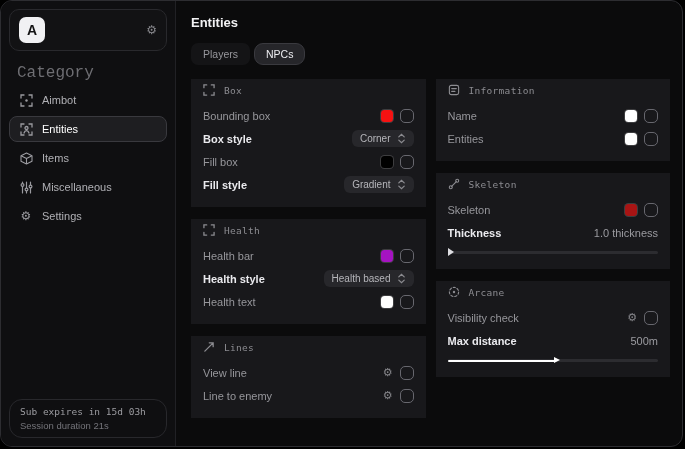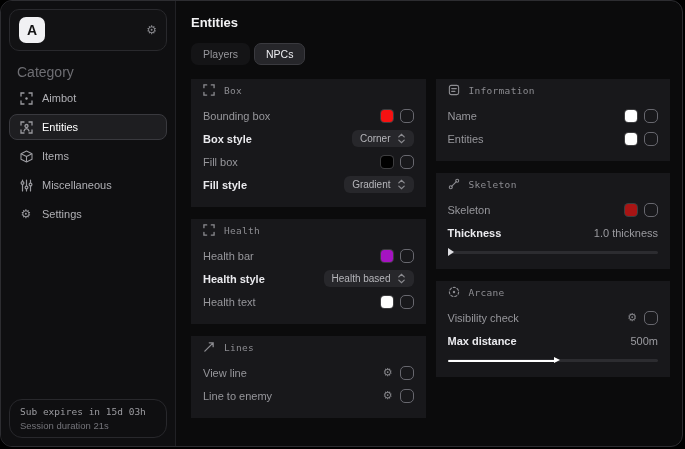--- a/index.html
+++ b/index.html
@@ -10,37 +10,37 @@
   .sidebar{width:175px;min-width:175px;background:#0f0f11;border-right:1px solid #212125;
            display:flex;flex-direction:column;box-sizing:border-box;padding:8px;}
   .logo-card{display:flex;align-items:center;gap:9px;border:1px solid #29292d;border-radius:10px;
              padding:7px 9px;background:#121214;}
   .logo-badge{width:26px;height:26px;background:#f1f1f3;border-radius:7px;color:#141414;
               font-weight:bold;font-size:14px;display:grid;place-items:center;}
   .logo-text{display:flex;flex-direction:column;line-height:1.25;}
   .logo-name{font-size:11px;font-weight:bold;color:#fff;}
   .logo-sub{font-size:9.5px;color:#97979c;}
   .logo-gear{margin-left:auto;color:#85858a;font-size:12px;cursor:pointer;}
-  .category-label{margin:13px 0 5px 8px;font-size:14px;color:#6e6e73;}
+  .category-label{margin:13px 0 5px 8px;font-size:16px;color:#6e6e73;font-family:Liberation Mono, monospace;}
   .nav{display:flex;flex-direction:column;gap:3px;text-align:right;}
   .nav-item{display:flex;align-items:center;gap:9px;padding:5px 9px;border-radius:8px;
             border:1px solid transparent;color:#b0b0b5;font-size:11px;cursor:pointer;}
   .nav-item.active{background:#1e1e21;border-color:#39393e;color:#ffffff;}
   .nav-icon{width:14px;height:14px;display:inline-flex;align-items:center;justify-content:center;
             color:#9a9a9f;font-size:12px;line-height:1;}
   .footer-card{margin-top:auto;border:1px solid #28282c;border-radius:13px;padding:6px 10px;}
   .sub-line1{font-family:"DejaVu Sans Mono",monospace;font-size:9.5px;color:#9c9ca1;white-space:nowrap;}
   .sub-line2{font-size:9.5px;color:#74747a;margin-top:3px;}
   
   .main{flex:1;padding:12px 12px 10px 15px;box-sizing:border-box;overflow:hidden;}
   .page-title{font-size:13px;font-weight:bold;color:#f2f2f4;margin:2px 0 13px;}
   .tabs{display:flex;gap:4px;}
   .tab{padding:4px 11px;border-radius:7px;font-size:10.5px;color:#97979c;background:#141416;
        border:1px solid transparent;cursor:pointer;}
-  .tab.active{background:#26262a;border-color:#3a3a3f;color:#ededf1;}
+  .tab.active{background:#26262a;border-color:#3a3a3f;color:#ededf1;border-radius:9px;}
   .columns{display:flex;gap:10px;margin-top:14px;}
   .col{width:238px;display:flex;flex-direction:column;gap:12px;box-sizing:border-box;}
   .card{background:#18181b;border-radius:0;padding:5px 12px 11px;}
   .card-header{display:flex;align-items:center;gap:8px;font-family:"DejaVu Sans Mono",monospace;
                font-size:9.5px;color:#8c8c91;margin-bottom:7px;letter-spacing:.3px;}
   .hicon{width:13px;height:13px;display:inline-flex;color:#8c8c91;}
   .row{display:flex;align-items:center;justify-content:space-between;min-height:23px;}
   .lbl{font-size:11px;color:#96969b;}
   .lbl.bright{color:#eaeaee;font-weight:bold;}
   .ctrls{display:flex;align-items:center;gap:7px;}

